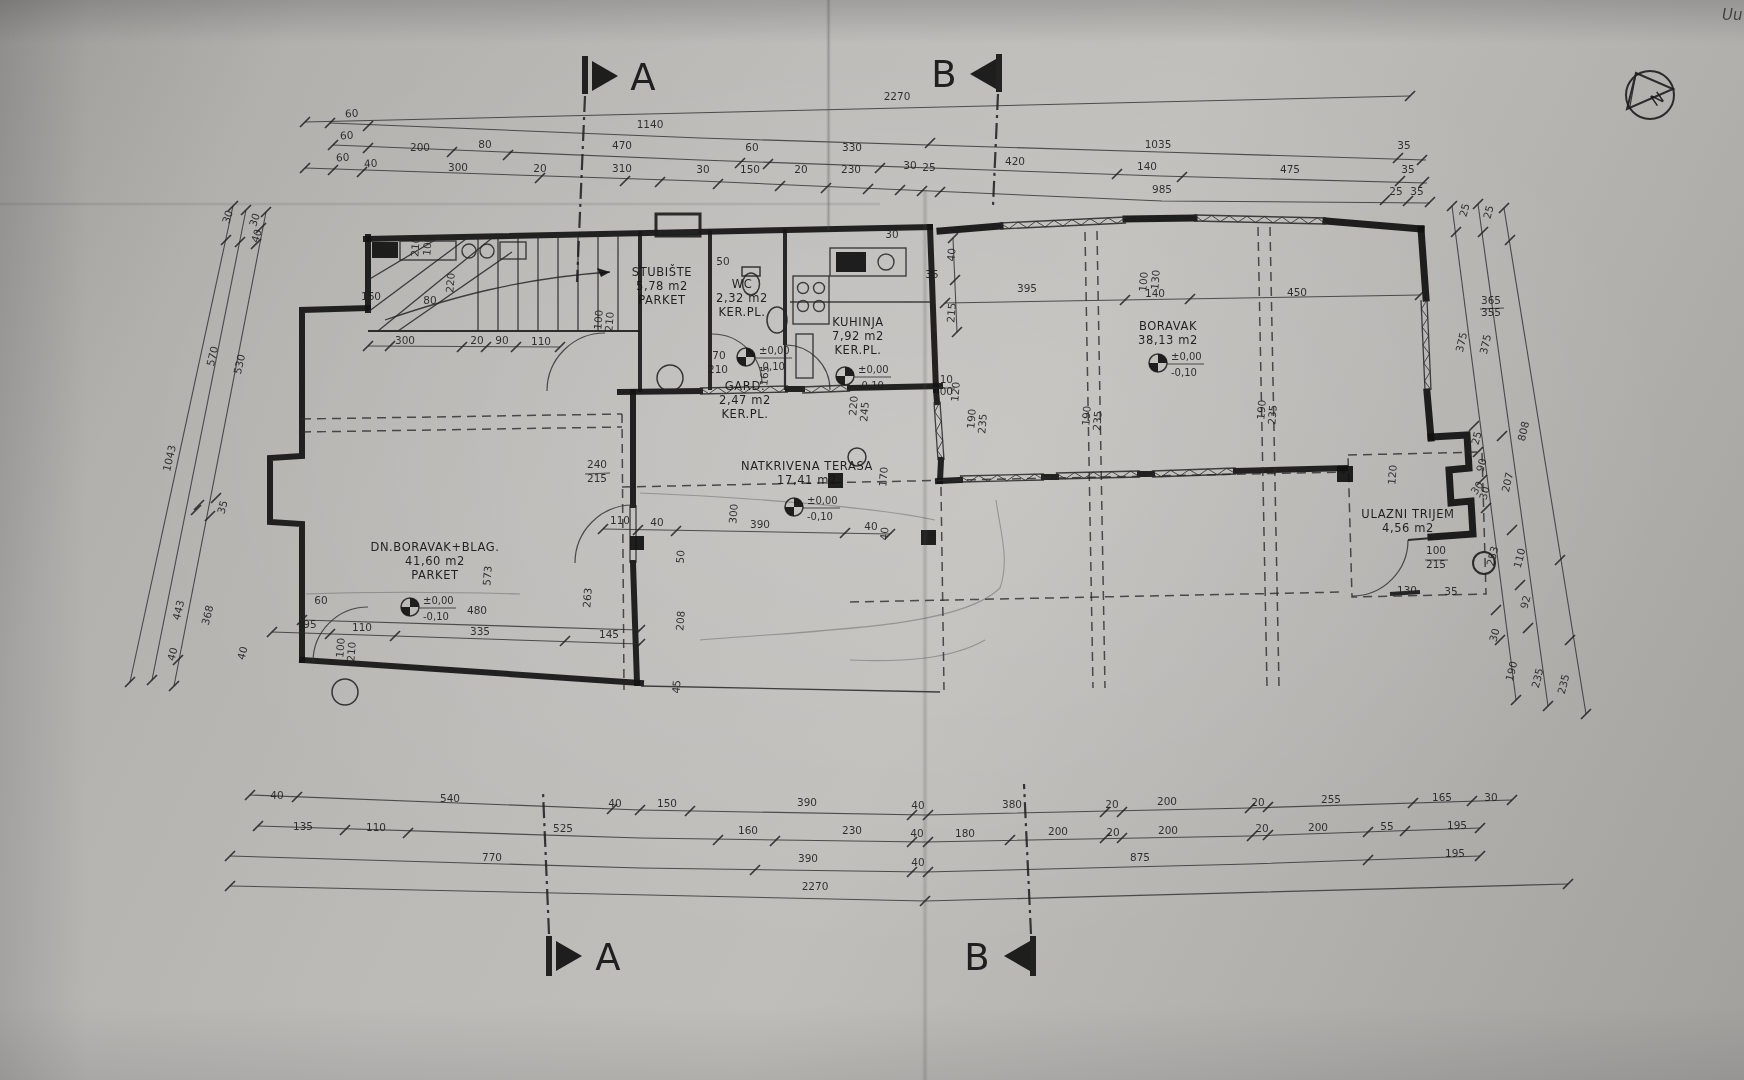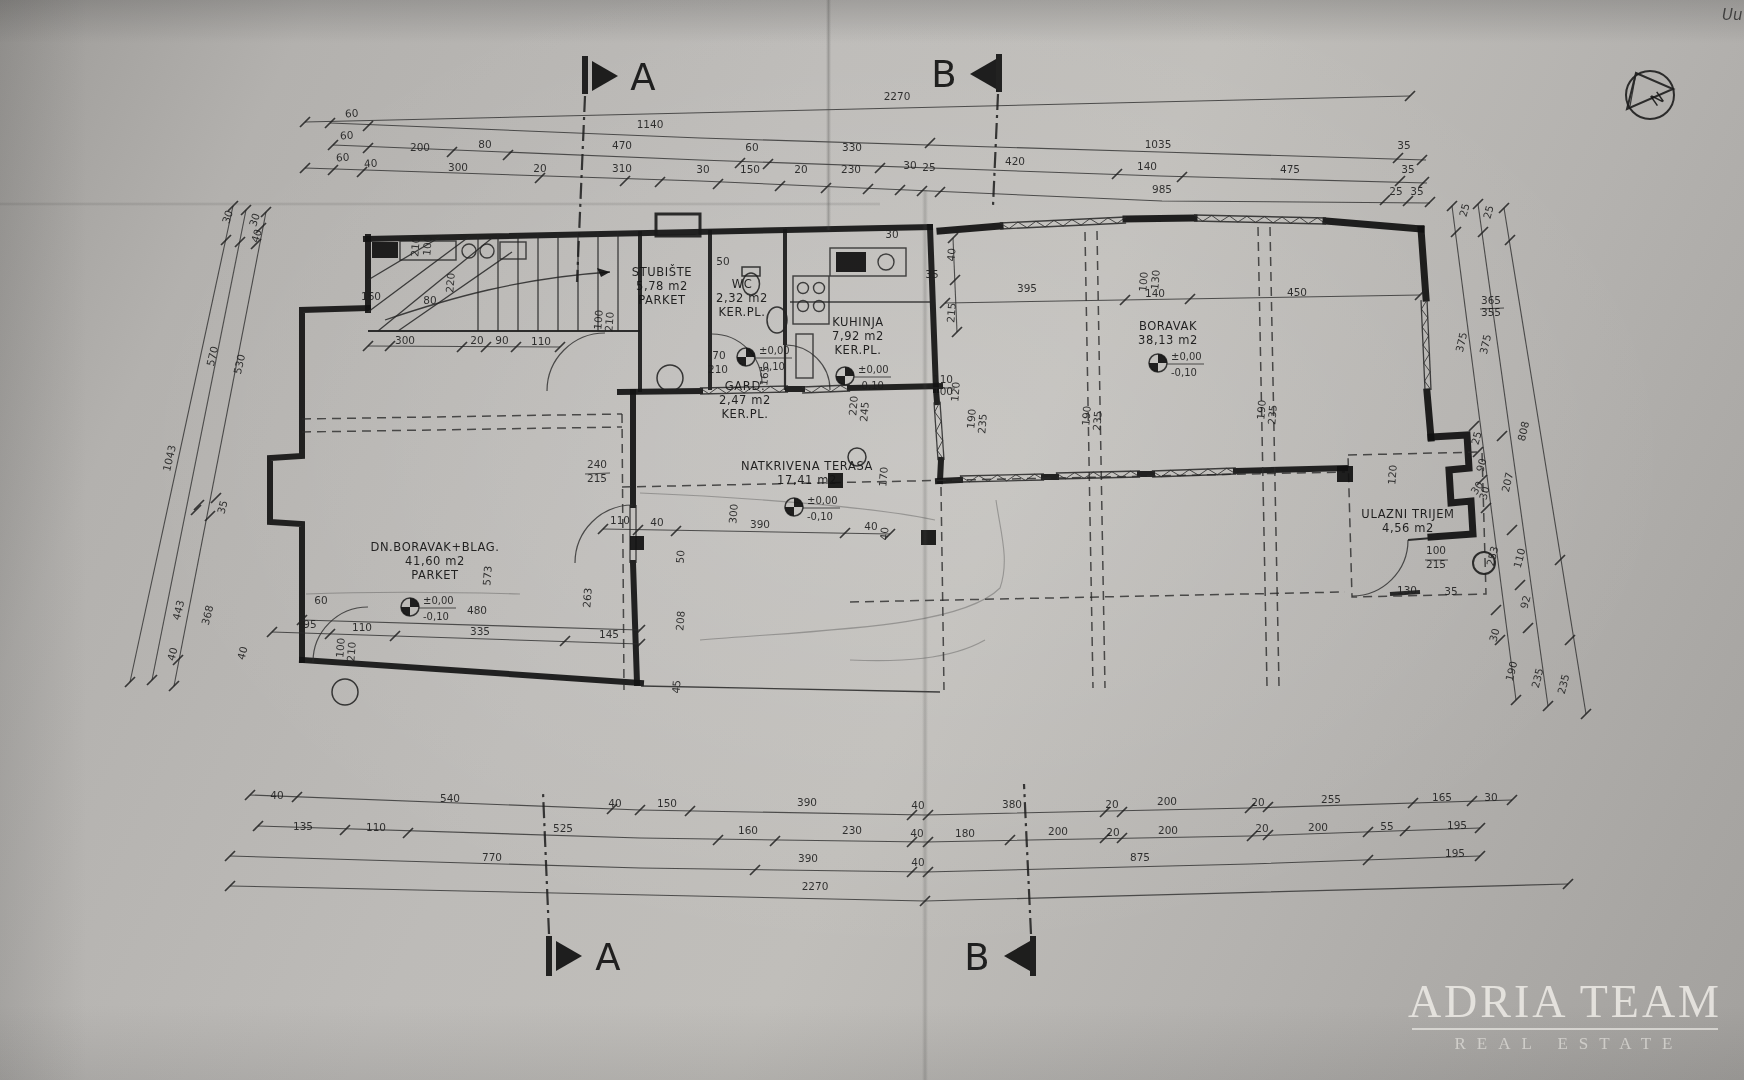--- a/index.html
+++ b/index.html
@@ -609,18 +609,13 @@
           <text x="423" y="620" class="lvl">-0,10</text>
         </g>
       </g>
   </svg>
 
   <div class="vignette"></div>
   <div class="crease v1"></div>
   <div class="crease v2"></div>
   <div class="crease h1"></div>
 
-  <div class="watermark">
-    <div class="wm1">ADRIA TEAM</div>
-    <div class="wm-rule"></div>
-    <div class="wm2">REAL ESTATE</div>
-  </div>
 </div>
 
 </body></html>

